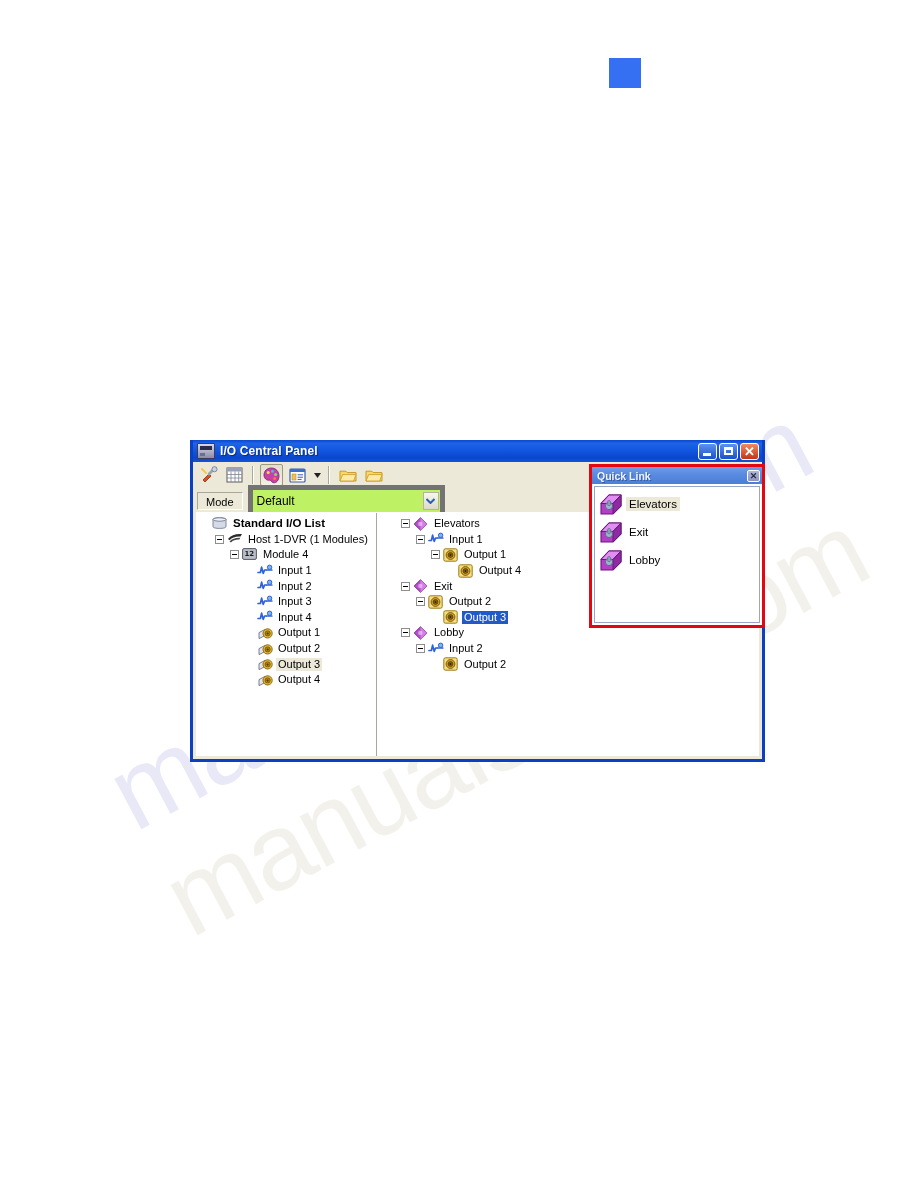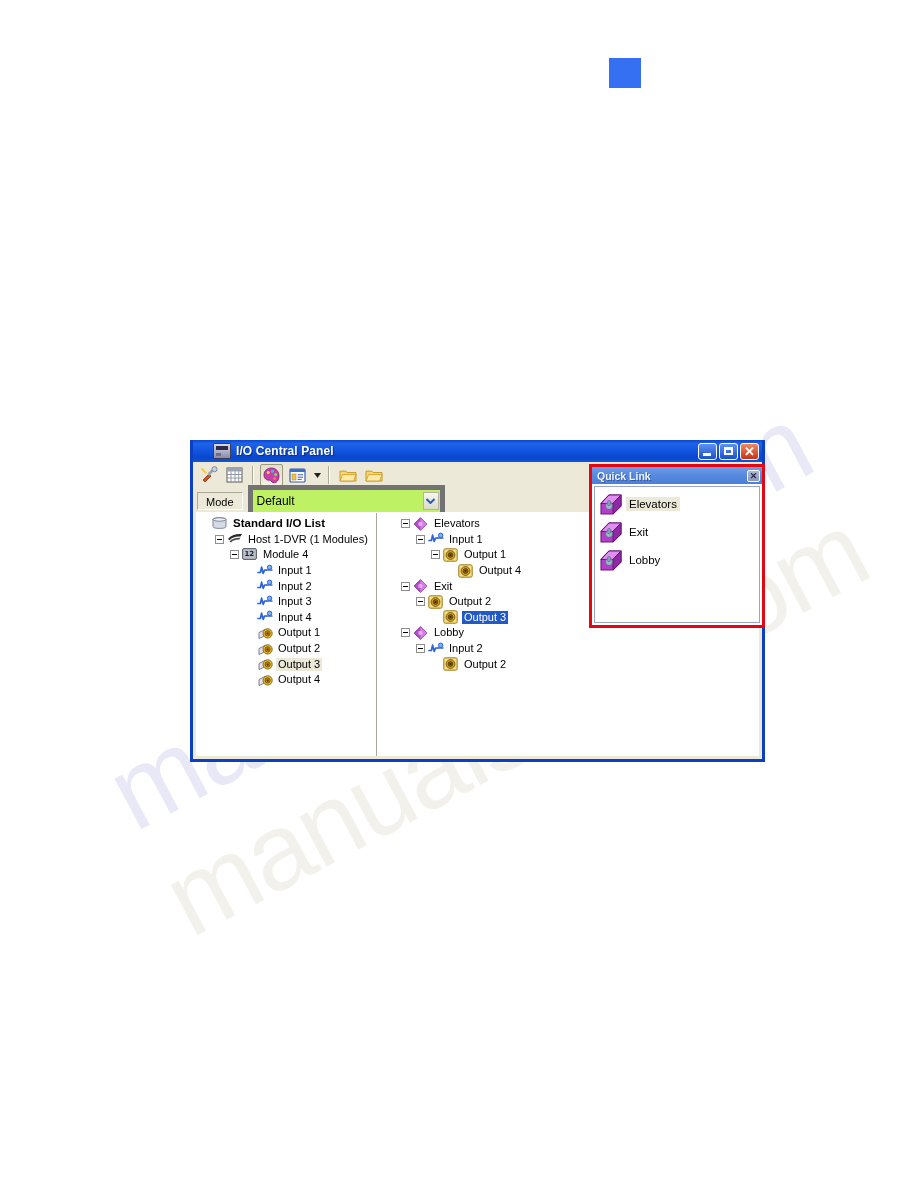--- a/index.html
+++ b/index.html
@@ -66,21 +66,21 @@
     border: 3px solid #0b3fc4;
     border-top: none;
     background: #ece9d8;
     box-sizing: border-box;
   }
   .titlebar {
     height: 22px;
     background: linear-gradient(180deg,#0a48d0 0%, #1f63e8 16%, #1356e0 46%, #0a46cd 82%, #0f57d6 100%);
     display: flex;
     align-items: center;
-    padding: 0 2px 0 20px;
+    padding: 0 2px 0 4px;
     position: relative;
   }
   .title-icon {
     width: 16px; height: 14px;
     background: linear-gradient(180deg,#d8d8e8,#8b8ba8);
     border: 1px solid #3b3b5a;
     border-radius: 1px;
     margin-right: 5px;
     position: relative;
     flex: none;

